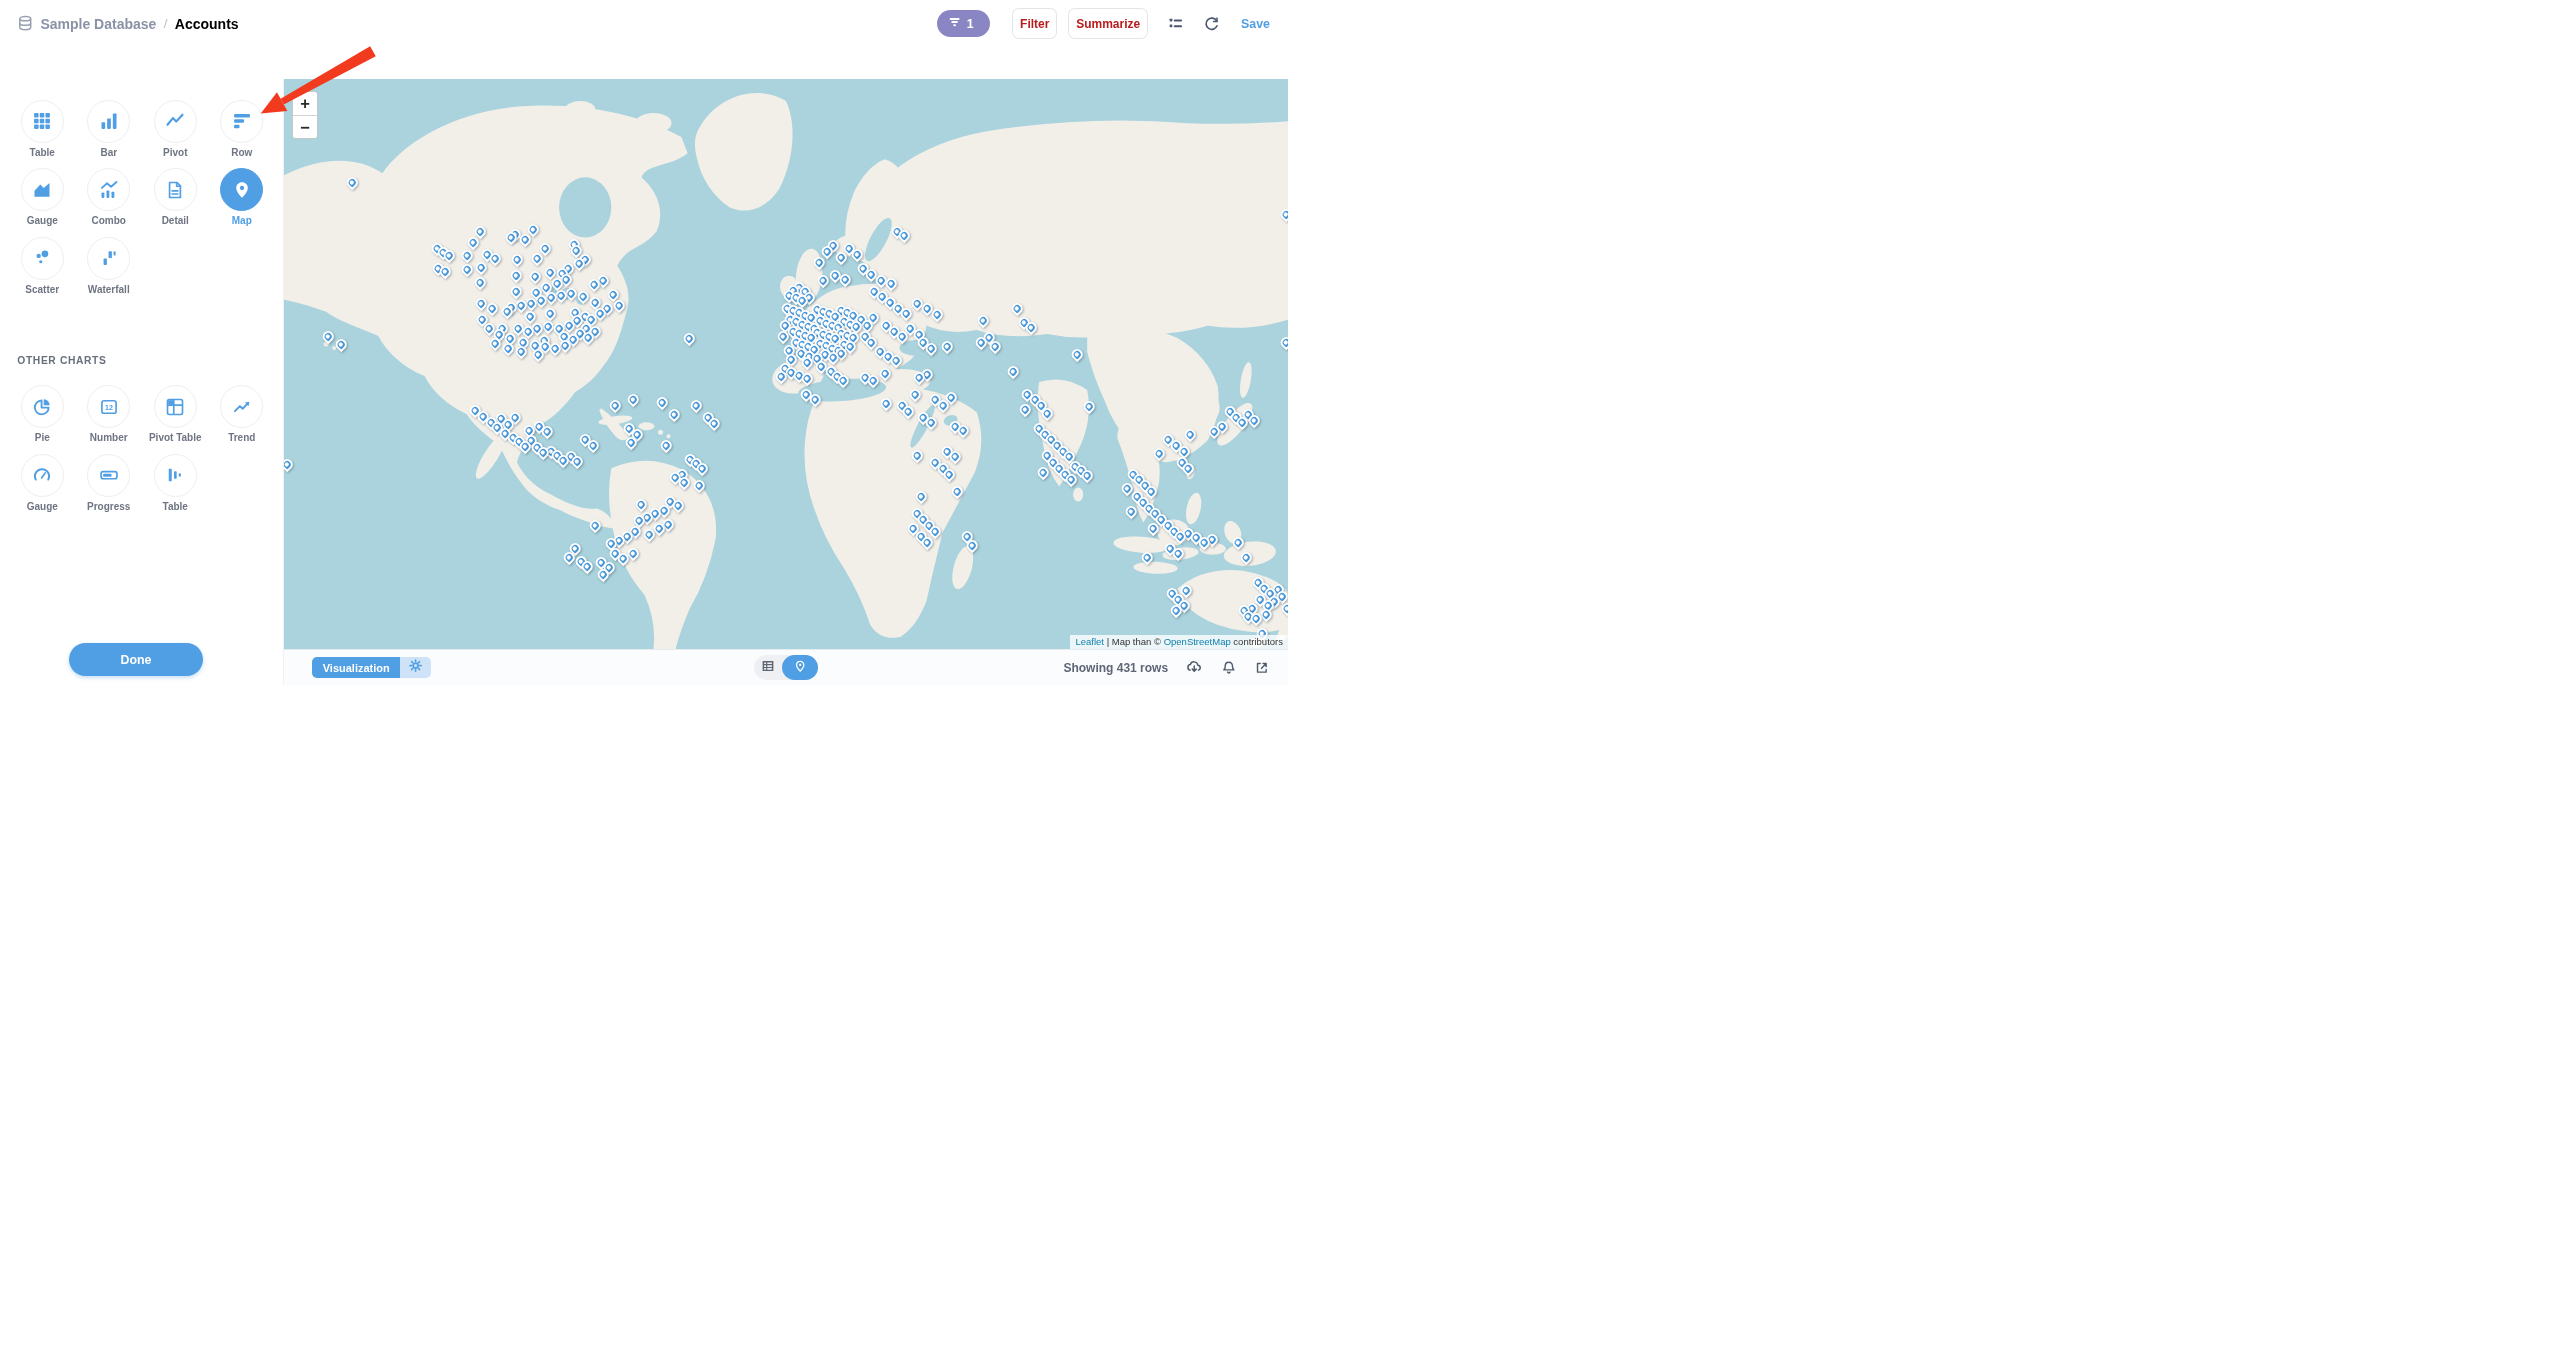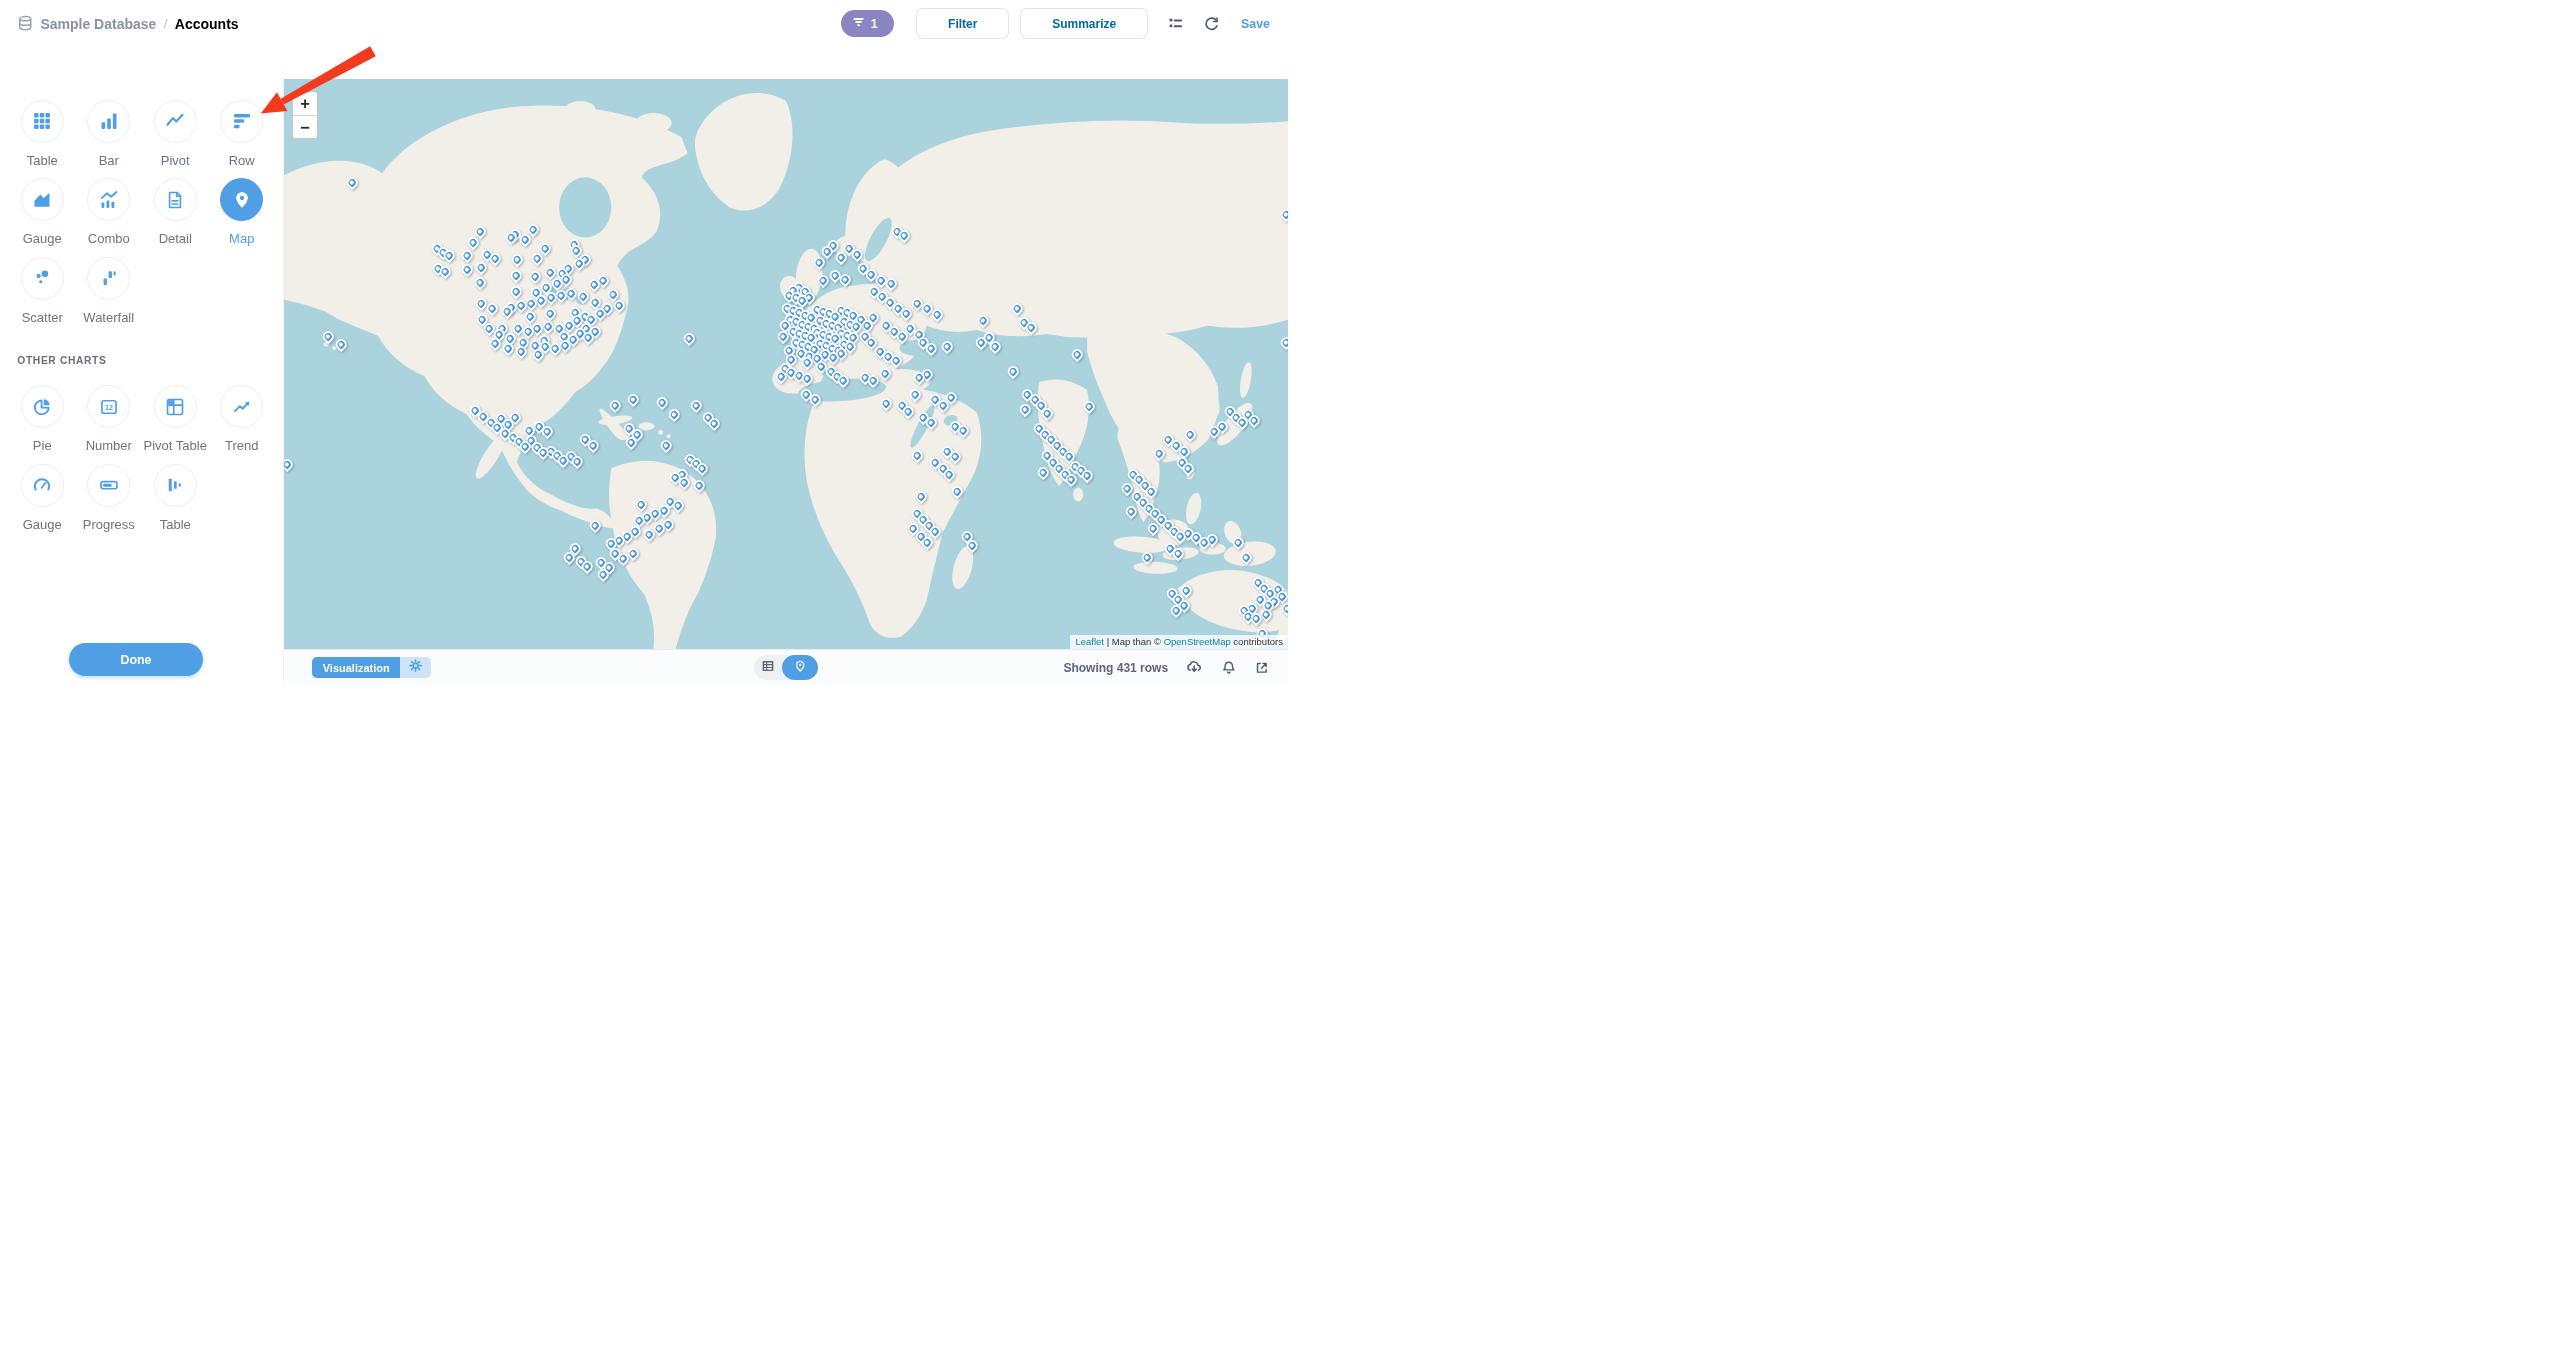--- a/index.html
+++ b/index.html
@@ -12,22 +12,22 @@
             display:flex; align-items:center; padding:0 18px 0 16.5px; background:#fff; }
   .crumb { display:flex; align-items:center; gap:7.4px; }
   .db-icon { color:#99a0b2; display:flex; }
   .crumb-db { font-size:14px; font-weight:700; color:#8a92a6; }
   .crumb-sep { font-size:13.2px; color:#b9bec9; }
   .crumb-table { font-size:14px; font-weight:700; color:#000000; }
   .header-right { margin-left:auto; display:flex; align-items:center; }
   .filter-pill { height:27px; min-width:53px; padding:0 10.7px; border-radius:14px; background:#8a86c4;
                  display:flex; align-items:center; gap:5.8px; color:#fff; cursor:pointer; }
   .filter-pill .count { font-size:12.4px; font-weight:700; }
-  .hbtn { height:30.5px; padding:0 31px; background:#fff; border:0.8px solid #e2e4e8; border-radius:6.6px;
-          font-size:12px; font-weight:700; color:#0369a1; margin-left:10.7px; cursor:pointer;
+  .hbtn { height:30.5px; padding:0 7px; background:#fff; border:0.8px solid #e2e4e8; border-radius:6.6px;
+          font-size:12px; font-weight:700; color:#b91c1c; margin-left:10.7px; cursor:pointer;
           font-family:"Liberation Sans", sans-serif; }
   .hbtn.first { margin-left:22px; }
   .hicon { margin-left:20px; color:#4c5773; display:flex; cursor:pointer; }
   .save-link { margin-left:21.5px; font-size:12.4px; font-weight:700; color:#509ee3; cursor:pointer; }
 
   
   .chiprow { position:absolute; top:47px; left:0; width:100%; height:32px; background:#fff;
              border-top:0.8px solid #ededf0; border-bottom:0.8px solid #e7eaee;
              display:flex; align-items:center; padding:0 17.3px; }
   .chip { height:22px; padding:0 9px; background:#e2def2; border-radius:5.8px;
@@ -40,21 +40,21 @@
   .sidebar { position:absolute; left:0; top:0; width:284px; height:606px; background:#fff;
              border-right:0.8px solid #f0f1f4; z-index:5; }
   .chart-grid { position:absolute; left:9px; width:266px; display:grid;
                 grid-template-columns:repeat(4,1fr); row-gap:10.7px; }
   .grid1 { top:20.6px; }
   .grid2 { top:306px; }
   .chart-item { display:flex; flex-direction:column; align-items:center; cursor:pointer; }
   .chart-circle { width:43px; height:43px; border-radius:50%; border:0.8px solid #eceef2; background:#fff;
                   display:flex; align-items:center; justify-content:center; color:#509ee3; }
   .chart-item.selected .chart-circle { background:#509ee3; border-color:#509ee3; color:#fff; }
-  .chart-label { margin-top:10px; font-size:13px; color:#6e7482; white-space:nowrap; }
+  .chart-label { margin-top:4px; font-size:10px; color:#6e7482; white-space:nowrap;font-weight:bold; }
   .chart-item.selected .chart-label { color:#509ee3; }
   .section-title { position:absolute; left:17.3px; top:276px; font-size:10.3px; font-weight:700;
                    letter-spacing:.06em; color:#69707d; }
   .done-btn { position:absolute; left:69px; top:564px; width:134px; height:33px; border:none;
               border-radius:16.5px; background:#509ee3; color:#fff; font-size:12.4px; font-weight:700;
               cursor:pointer; box-shadow:0 1.7px 4.1px rgba(80,158,227,.35);
               font-family:"Liberation Sans", sans-serif; }
 
   
   .map { position:absolute; left:284px; top:0; width:1004px; height:570px; background:#aad3dd; overflow:hidden; }

